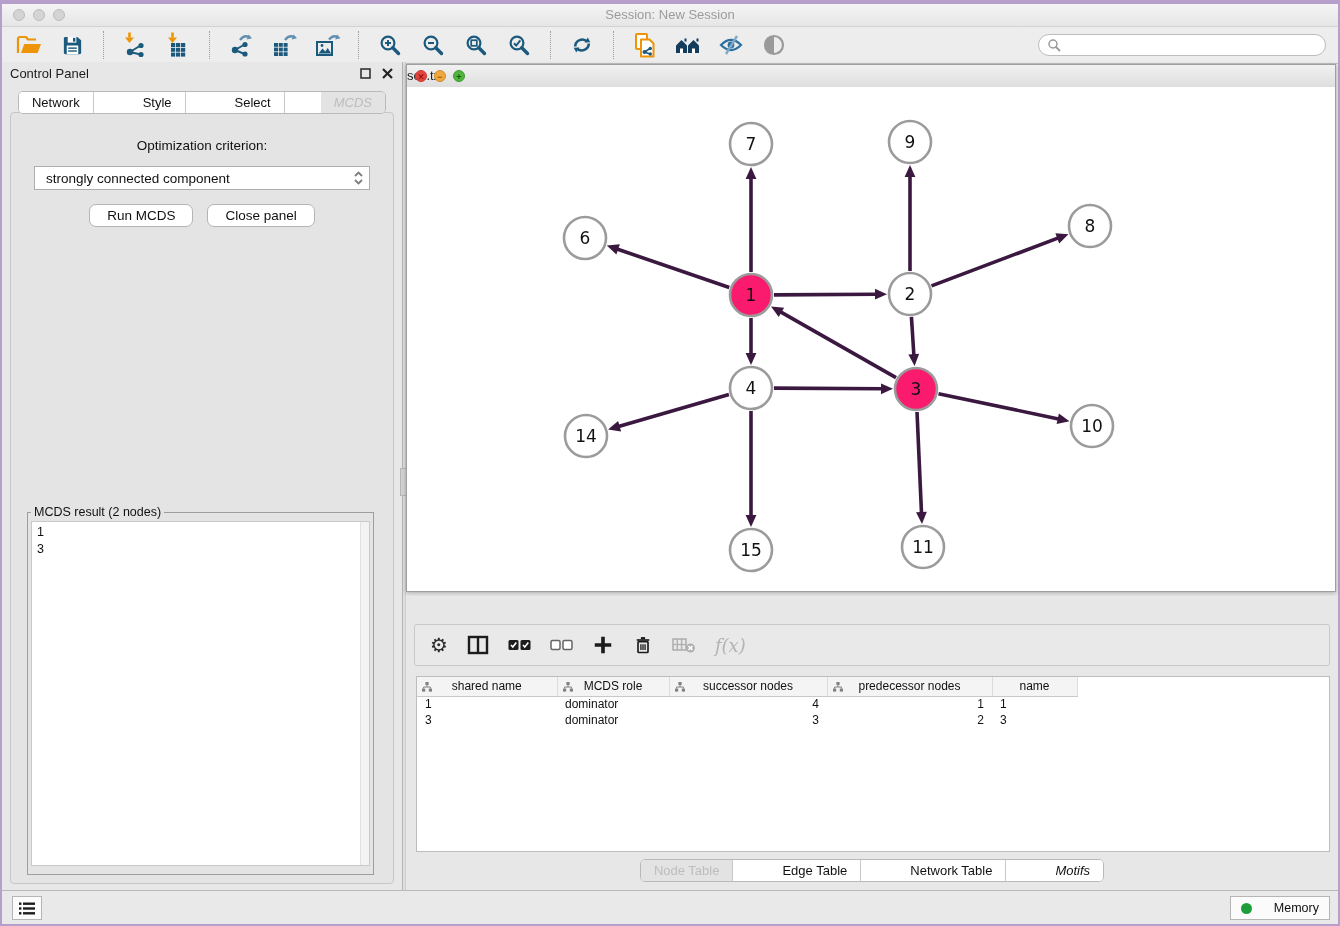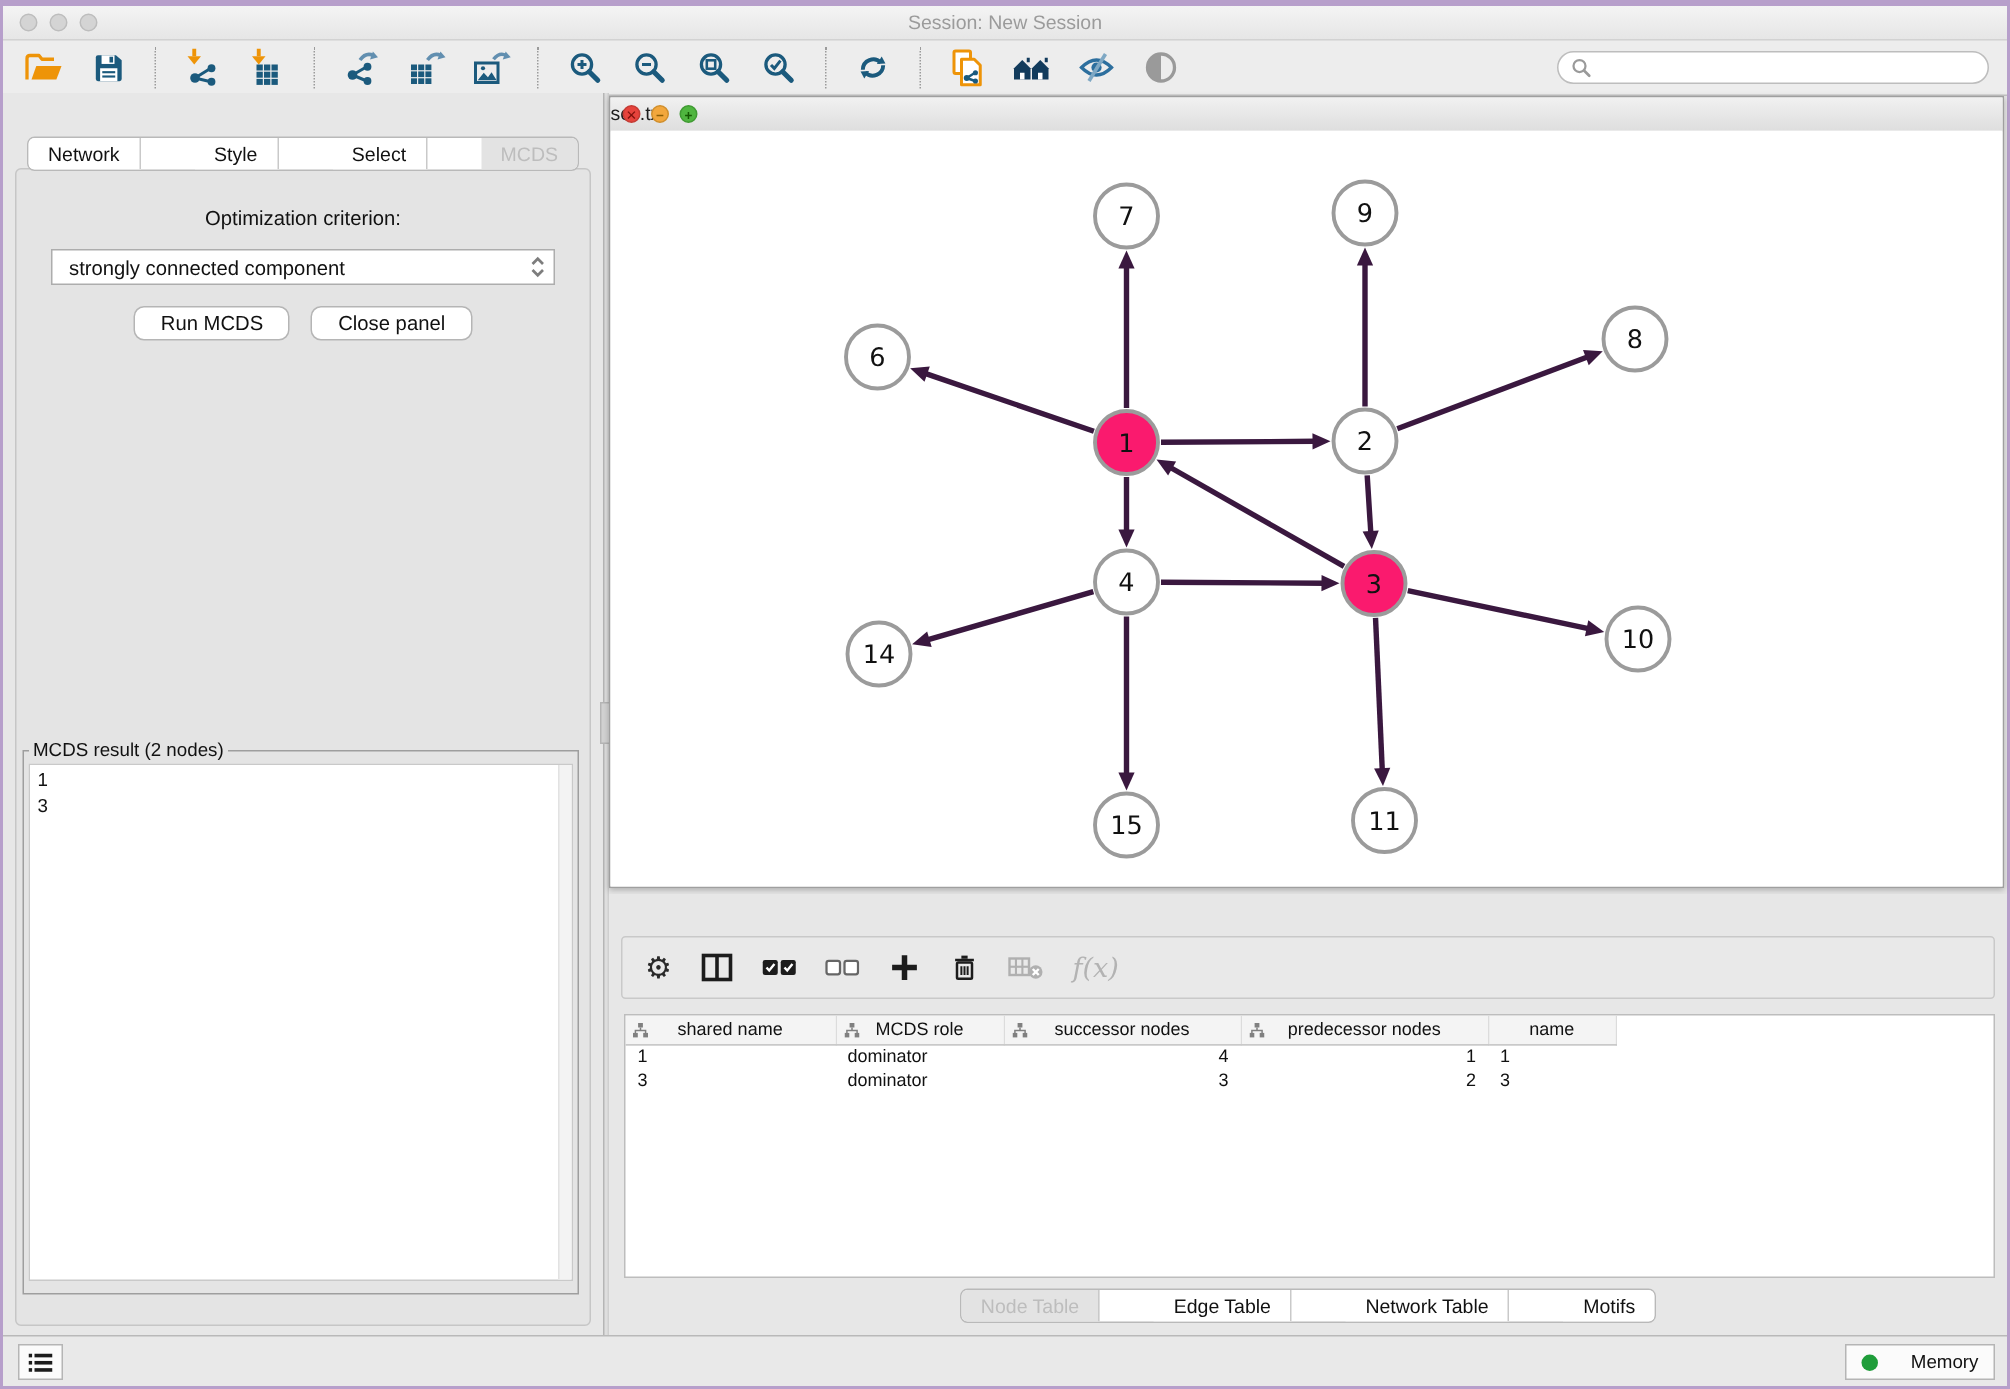--- a/index.html
+++ b/index.html
@@ -21,30 +21,30 @@
   .search input{border:none;outline:none;flex:1;font-size:12px;background:transparent;font-family:inherit;}
 
   
   .control-panel{position:absolute;left:0;top:58px;width:400px;bottom:34px;background:#e7e7e7;}
   .panel-head{height:22px;position:relative;}
   .panel-title{font-size:13px;padding-left:8px;line-height:24px;color:#1c1c1c;}
   .panel-ctrls{position:absolute;right:9px;top:6px;display:flex;gap:11px;align-items:center;}
   .segwrap{display:flex;justify-content:center;}
   .segbar{display:flex;border:1px solid #b9b9b9;border-radius:5px;overflow:hidden;background:#fff;gap:36px;}
   .seg{padding:2px 13px;font-size:13px;line-height:17px;background:#fff;color:#111;border-right:1px solid #c9c9c9;white-space:nowrap;}
-  .seg:last-child{border-right:none;}
+  .seg:last-child{border-right:none;font-style:italic;}
   .seg-active{background:#e3e3e3;color:#bdbdbd;}
   .cp-tabs{position:absolute;left:0;right:0;top:29px;z-index:2;}
   .cp-inset{position:absolute;left:8px;right:8px;top:50px;bottom:6px;background:#e4e4e4;border:1px solid #c6c6c6;border-radius:4px;}
   .opt-label{margin-top:25px;text-align:center;font-size:13.5px;}
   .dropdown{margin:13px auto 0;width:336px;height:24px;background:#fff;border:1px solid #adadad;border-radius:0;display:flex;align-items:center;padding:0 5px 0 11px;font-size:13.5px;box-sizing:border-box;}
   .dd-arrows{margin-left:auto;display:flex;}
   .btn-row{display:flex;justify-content:center;gap:14px;margin-top:14px;}
   .btn{background:#fff;border:1px solid #b5b5b5;border-radius:7px;padding:3px 17px;font-size:13.5px;color:#111;}
-  fieldset.result{position:absolute;left:4px;right:7px;top:380px;height:368px;border:1px solid #9e9e9e;margin:0;padding:0;background:#e4e4e4;}
+  fieldset.result{position:absolute;left:4px;right:7px;top:380px;height:368px;border:1px solid #9e9e9e;margin:12px;padding:0;background:#e4e4e4;}
   fieldset.result legend{font-size:12.5px;margin-left:3px;padding:0 3px;}
   .result-box{position:absolute;left:3px;right:3px;top:2px;bottom:3px;background:#fff;border:1px solid #c9c9c9;font-size:12.5px;line-height:17px;padding:2px 5px;box-sizing:border-box;}
   .result-scroll{position:absolute;right:0;top:0;bottom:0;width:8px;background:#f3f3f3;border-left:1px solid #e2e2e2;}
 
   .divider{position:absolute;left:400px;top:58px;width:4px;bottom:34px;background:#dedede;border-left:1px solid #b5b5b5;border-right:1px solid #cfcfcf;box-sizing:border-box;}
   .divider-handle{position:absolute;left:-3px;top:406px;width:9px;height:26px;background:#d2d2d2;border:1px solid #b5b5b5;}
 
   
   .network-window{position:absolute;left:404px;top:60px;width:930px;height:528px;background:#fff;border:1px solid #9f9f9f;box-sizing:border-box;box-shadow:0 1px 4px rgba(0,0,0,.25);}
   .nw-titlebar{height:22px;background:linear-gradient(#f1f1f1,#dedede);border-bottom:1px solid #bcbcbc;position:relative;}
@@ -262,20 +262,32 @@
     <div class="search">
       <svg width="14" height="14" viewBox="0 0 14 14">
           <circle cx="6" cy="6" r="4" fill="none" stroke="#9a9a9a" stroke-width="1.5"></circle>
           <line x1="9" y1="9" x2="12.5" y2="12.5" stroke="#9a9a9a" stroke-width="1.8" stroke-linecap="round"></line>
         </svg>
       <input placeholder="" style="">
     </div>
   </div>
 
   <div class="control-panel">
+    <div class="panel-head">
+      <div class="panel-title">Control Panel</div>
+      <div class="panel-ctrls">
+        <svg width="11" height="11" viewBox="0 0 11 11">
+            <rect x="1" y="1" width="9" height="9" fill="none" stroke="#333" stroke-width="1.6"></rect>
+          </svg>
+        <svg width="11" height="11" viewBox="0 0 11 11">
+            <line x1="1" y1="1" x2="10" y2="10" stroke="#222" stroke-width="2.2"></line>
+            <line x1="10" y1="1" x2="1" y2="10" stroke="#222" stroke-width="2.2"></line>
+          </svg>
+      </div>
+    </div>
     <div class="cp-tabs segwrap">
       <div class="segbar">
           <div class="seg">Network</div>
           <div class="seg">Style</div>
           <div class="seg">Select</div>
           <div class="seg seg-active">MCDS</div>
         </div>
     </div>
     <div class="cp-inset">
       <div class="opt-label">Optimization criterion:</div>

